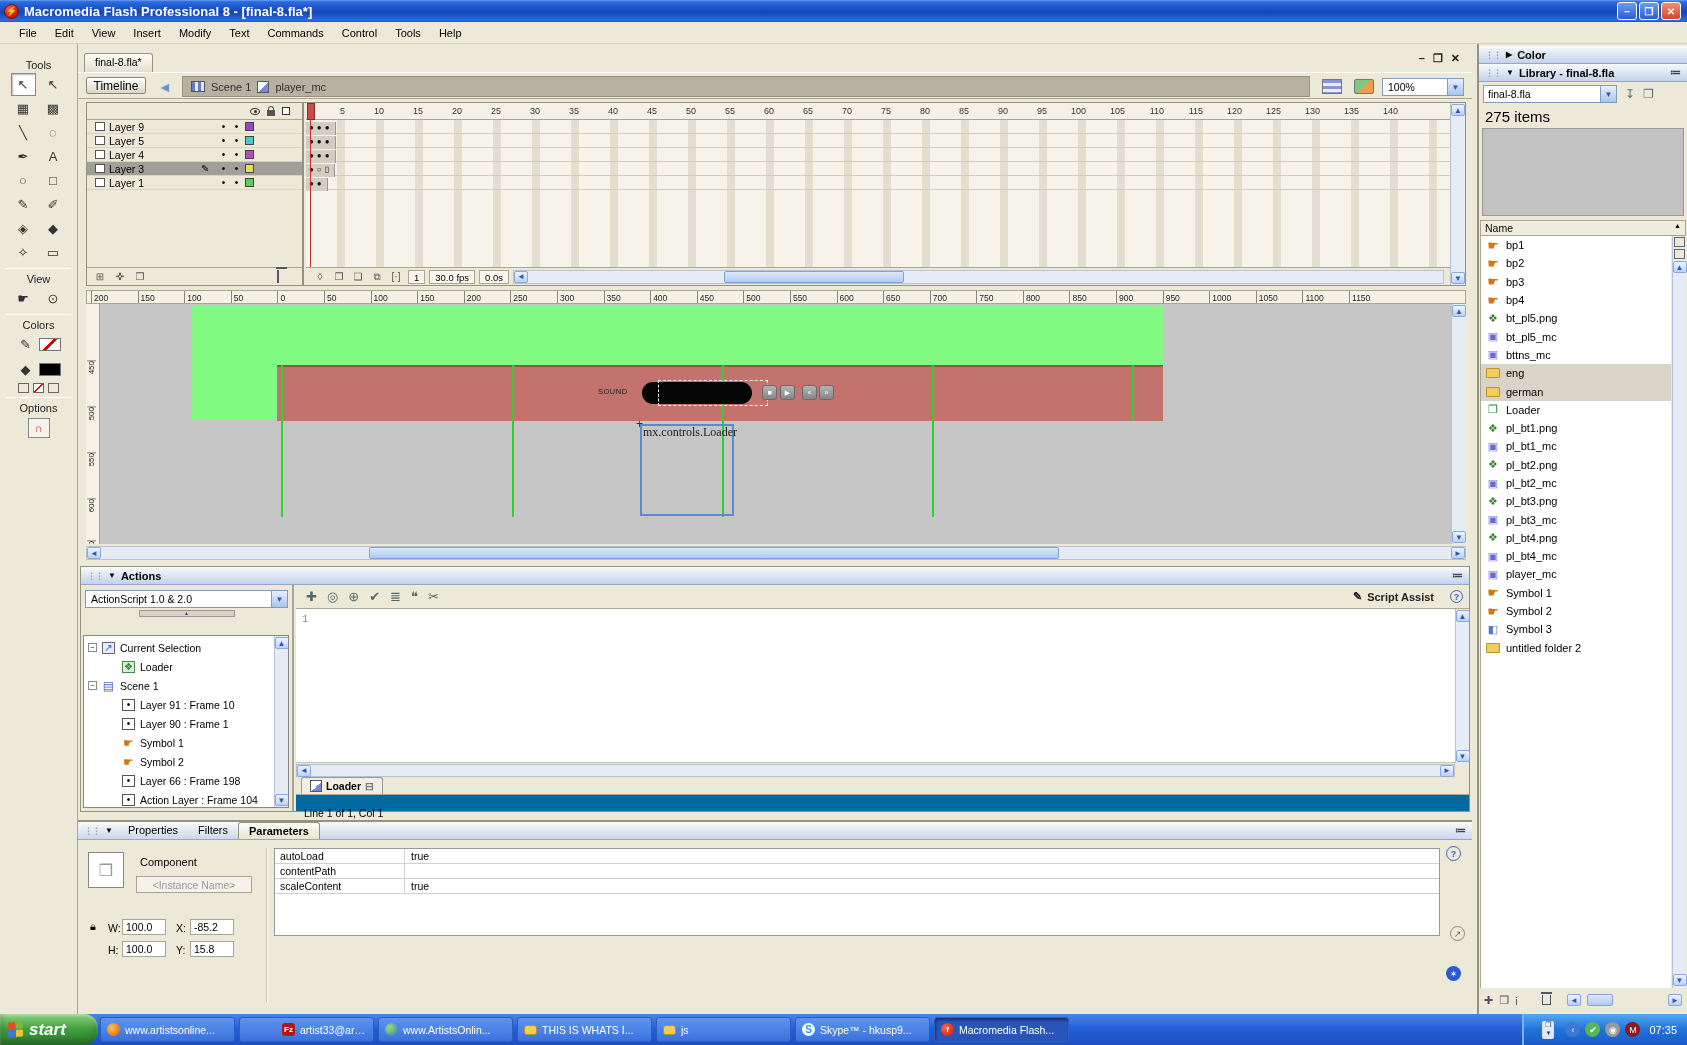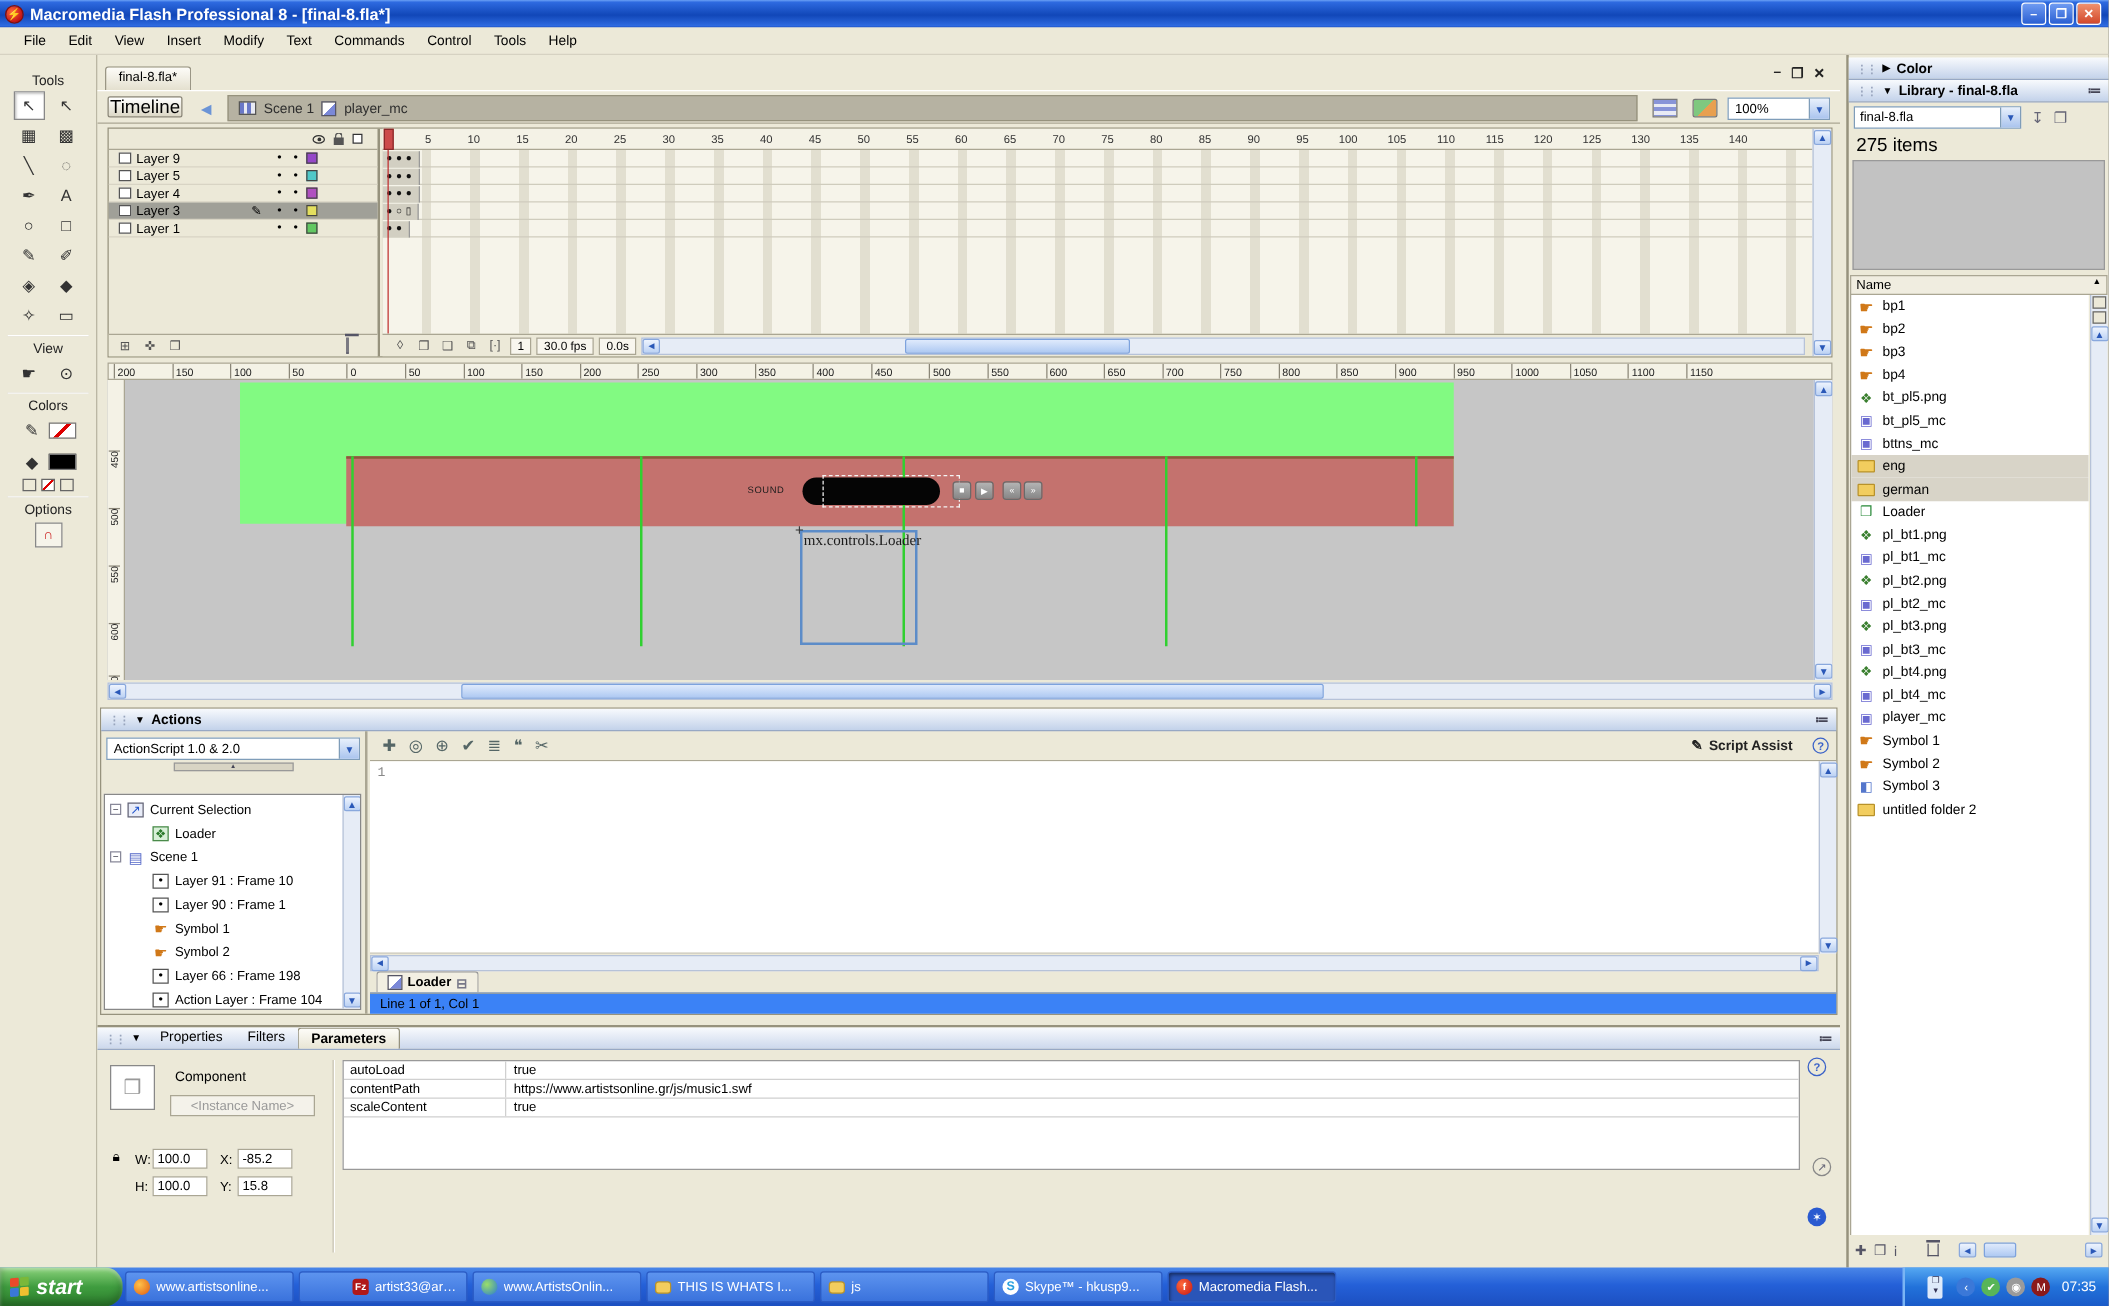--- a/index.html
+++ b/index.html
@@ -38,21 +38,21 @@
   .mini-sq{width:11px;height:10px;border:1px solid #666;background:#ece9d8;}
   .optbtn{width:22px;height:20px;margin:4px auto;border:1px solid #888;background:#f6f4ea;display:flex;align-items:center;justify-content:center;color:#c22;font-weight:bold;}
 
   
   .docarea{left:78px;top:44px;width:1394px;height:970px;background:#ece9d8;}
   .doc-tab{left:6px;top:9px;height:19px;background:linear-gradient(#fdfcf8,#e4e0cf);border:1px solid #9a9685;border-bottom:none;
     border-radius:3px 3px 0 0;padding:2px 10px;font-size:10.5px;}
   .win-ctrls{right:12px;top:8px;display:flex;gap:8px;color:#222;font-size:11px;font-weight:bold;}
   .editbar{left:0;top:28px;width:100%;height:27px;background:#ece9d8;border-top:1px solid #fff;border-bottom:1px solid #aaa693;}
   .timeline-btn{left:8px;top:4px;width:60px;height:17px;background:linear-gradient(#ffffff,#dcd8c6);border:1px solid #8a8678;
-    border-radius:2px;font-size:15px;display:flex;align-items:center;justify-content:center;}
+    border-radius:2px;font-size:12px;display:flex;align-items:center;justify-content:center;}
   .back-btn{left:76px;top:4px;width:22px;height:19px;color:#6b94d6;font-size:14px;display:flex;align-items:center;justify-content:center;}
   .crumb{left:104px;top:3px;width:1128px;height:21px;background:#b6b2a2;border:1px solid #96927d;display:flex;align-items:center;gap:6px;padding:0 8px;color:#2e2e2e;}
   .scene-ico{width:14px;height:11px;background:repeating-linear-gradient(90deg,#6a78c8 0 3px,#e8eaf4 3px 6px);border:1px solid #555;}
   .symbol-ico{width:12px;height:12px;background:linear-gradient(135deg,#fff 55%,#7a88d8 55%);border:1px solid #556;}
   .crumb-label{font-size:11px;}
   .edit-ico{top:6px;width:20px;height:15px;border:1px solid #777;}
   .edit-scene{left:1244px;background:repeating-linear-gradient(180deg,#8894d8 0 3px,#e8eaf4 3px 6px);}
   .edit-symbol{left:1276px;background:linear-gradient(135deg,#7fc87f 50%,#e8a050 50%);border-radius:2px;}
   .zoom-box{left:1304px;top:5px;width:82px;height:18px;background:#fff;border:1px solid #7f9db9;display:flex;align-items:center;font-size:10.5px;padding-left:5px;}
   .dd-arrow{margin-left:auto;width:16px;height:100%;background:linear-gradient(#e8f0fc,#aac4ee);border-left:1px solid #7f9db9;color:#2a58b8;
@@ -143,21 +143,21 @@
   .a-right{position:absolute;left:215px;top:18px;right:0;bottom:0;}
   .a-toolbar{height:24px;border-bottom:1px solid #aaa693;display:flex;align-items:center;gap:10px;padding-left:10px;font-size:13px;color:#566;}
   .script-assist{margin-left:auto;display:flex;align-items:center;gap:5px;font-weight:bold;font-size:11px;color:#222;padding-right:6px;}
   .help-circle{width:13px;height:13px;border:1.5px solid #3a62c8;border-radius:50%;color:#3a62c8;font-size:9px;font-weight:bold;
     display:flex;align-items:center;justify-content:center;margin-right:6px;}
   .code{position:absolute;left:0;top:24px;right:14px;bottom:48px;background:#fff;border-bottom:1px solid #c8c4b4;}
   .gutter-num{position:absolute;left:6px;top:4px;color:#888;font-family:"Liberation Mono",monospace;font-size:10.5px;}
   .code-hscroll{position:absolute;left:0;bottom:34px;right:14px;height:13px;background:#e6ecf6;border:1px solid #b6c2d8;display:flex;align-items:center;}
   .script-tab{position:absolute;left:5px;bottom:17px;height:17px;background:#f2efe2;border:1px solid #999;border-bottom:none;border-radius:3px 3px 0 0;
     display:flex;align-items:center;gap:4px;padding:0 8px;font-weight:bold;font-size:10.5px;}
-  .a-status{position:absolute;left:0;bottom:0;right:0;height:17px;border-top:1px solid #aaa693;background:#3b82f6;font-size:10.5px;padding:2px 0 0 8px;}
+  .a-status{position:absolute;left:0;bottom:0;right:0;height:17px;border-top:1px solid #aaa693;background:#0369a1;font-size:10.5px;padding:12px 0 0 8px;}
   .a-vscroll{position:absolute;right:0;top:24px;bottom:48px;width:14px;background:#e6ecf6;border-left:1px solid #b6c2d8;display:flex;flex-direction:column;justify-content:space-between;align-items:center;padding:1px 0;}
 
   .props{left:0;top:776px;width:1394px;height:194px;border-top:2px solid #96927d;background:#ece9d8;}
   .ptab{padding:2px 10px;font-size:11px;}
   .ptab[data-active="true"]{background:linear-gradient(#fdfcf8,#e8e5d4);border:1px solid #96927d;border-bottom:none;border-radius:3px 3px 0 0;font-weight:bold;}
   .comp-thumb{position:absolute;left:10px;top:30px;width:36px;height:36px;background:#fff;border:1px solid #888;display:flex;align-items:center;justify-content:center;color:#999;font-size:16px;}
   .comp-label{position:absolute;left:62px;top:34px;font-size:11px;}
   .inst-input{position:absolute;left:58px;top:54px;width:116px;height:17px;border:1px solid #aaa693;background:#f4f2ea;color:#999;font-size:10.5px;
     text-align:center;font-family:"Liberation Sans",sans-serif;}
   .lockmini{position:absolute;left:12px;top:98px;font-size:11px;}
@@ -661,21 +661,20 @@
       <div class="pdivider"></div>
       <div class="ptable">
 
           <div class="ptable-row">
             <span class="ptable-name ell">autoLoad</span>
             <span class="ptable-val ell">true</span>
           </div>
 
           <div class="ptable-row">
             <span class="ptable-name ell">contentPath</span>
-            <span class="ptable-val ell">https://www.artistsonline.gr/js/music1.swf</span>
           </div>
 
           <div class="ptable-row">
             <span class="ptable-name ell">scaleContent</span>
             <span class="ptable-val ell">true</span>
           </div>
         </div>
       <span class="round-ico" style="left:1368px;top:24px;border:1.5px solid #3a62c8;color:#3a62c8;font-weight:bold;">?</span>
       <span class="round-ico" style="left:1372px;top:104px;border:1px solid #888;color:#667;">↗</span>
       <span class="round-ico" style="left:1368px;top:144px;background:#2a5ad0;color:#fff;">✶</span>

